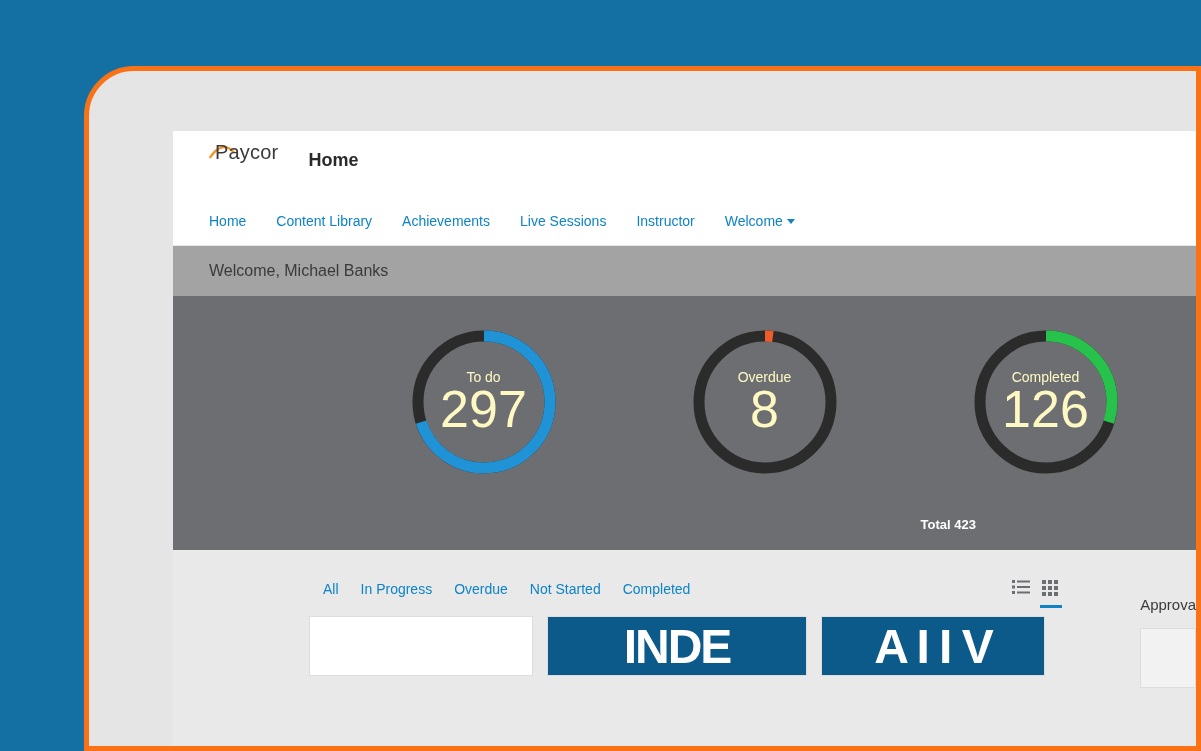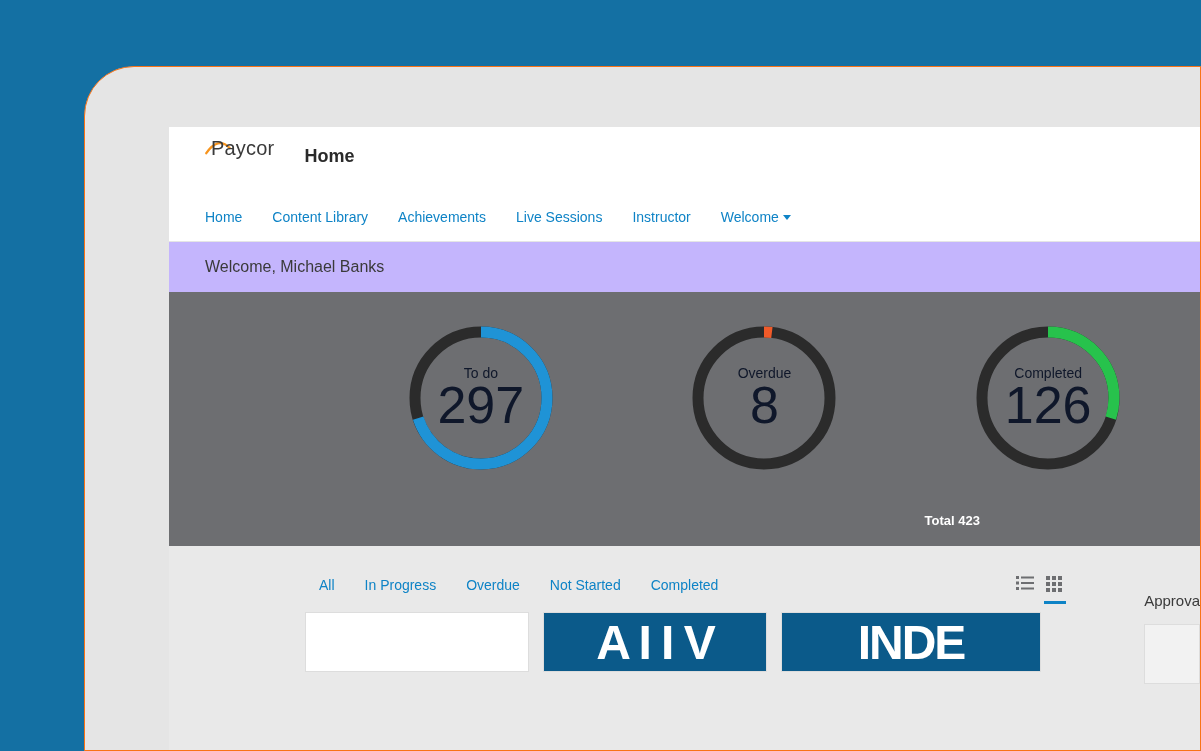--- a/index.html
+++ b/index.html
@@ -11,21 +11,21 @@
     overflow: hidden;
   }
   .device-frame {
     position: absolute;
     top: 66px;
     left: 84px;
     right: 0;
     bottom: 0;
     background: #e5e5e5;
     border-top-left-radius: 50px;
-    border: 1px solid #f97316;
+    border: 5px solid #f97316;
   }
   .device-inner {
     position: absolute;
     top: 60px;
     left: 84px;
     right: 0;
     bottom: 0;
     background: #fff;
     overflow: hidden;
   }
@@ -73,21 +73,21 @@
     align-items: center;
     gap: 4px;
   }
   .caret-down {
     width: 0; height: 0;
     border-left: 4px solid transparent;
     border-right: 4px solid transparent;
     border-top: 5px solid #0e83c6;
   }
   .welcome-bar {
-    background: #c4b5fd;
+    background: #a3a3a3;
     padding: 16px 36px;
     font-size: 16px;
     color: #3a3a3a;
   }
   .stats-panel {
     background: #6d6e71;
     padding: 30px 40px 20px 40px;
     position: relative;
     height: 254px;
   }
@@ -99,21 +99,21 @@
     padding-left: 160px;
   }
   .gauge {
     position: relative;
     width: 152px;
     height: 152px;
     display: flex;
     flex-direction: column;
     align-items: center;
     justify-content: center;
-    color: #0f172a;
+    color: #fef9c3;
   }
   .gauge svg {
     position: absolute;
     top: 0; left: 0;
     transform: rotate(-90deg);
   }
   .gauge-label {
     font-size: 14px;
     font-weight: 400;
     margin-bottom: -2px;
@@ -139,21 +139,21 @@
     position: relative;
   }
   .filter-row {
     display: flex;
     align-items: center;
     padding: 0 36px 0 150px;
     gap: 30px;
   }
   .filter-tabs {
     display: flex;
-    gap: 30px;
+    gap: 22px;
   }
   .filter-tab {
     font-size: 14px;
     color: #0e83c6;
     cursor: pointer;
   }
   .view-toggle {
     margin-left: auto;
     display: flex;
     gap: 12px;
@@ -348,25 +348,25 @@
             </svg>
           </div>
         </div>
       </div>
 
       <div class="approval-label">Approva</div>
 
 
       <div class="cards-row">
         <div class="card"></div>
+        <div class="card dark" style="width:260px;">
+          <span class="card-placeholder-text">INDE</span>
+        </div>
         <div class="card dark">
           <span class="card-placeholder-text">A I I V</span>
         </div>
-        <div class="card dark" style="width:260px;">
-          <span class="card-placeholder-text">INDE</span>
-        </div>
       </div>
 
       <div class="side-panel"></div>
     </div>
 
   </div>
 </div>
 
 </body></html>

